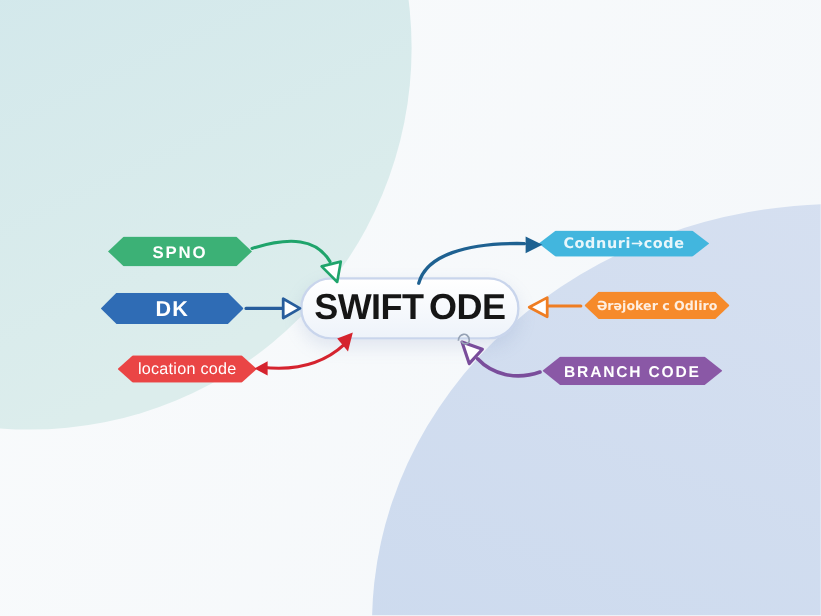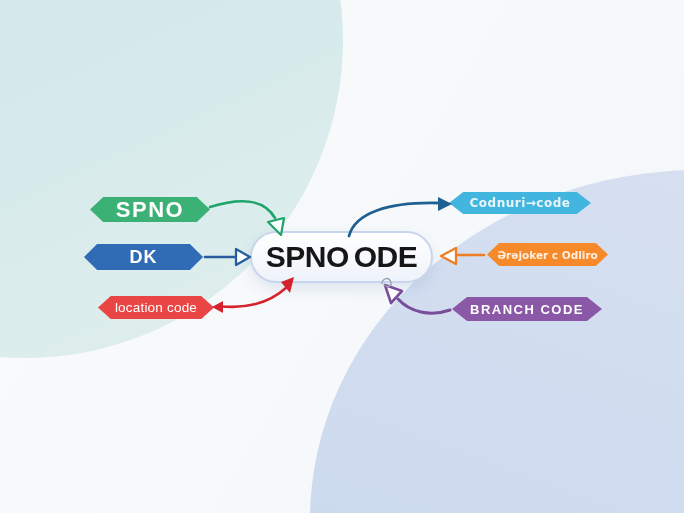--- a/index.html
+++ b/index.html
@@ -14,21 +14,21 @@
   .blob{position:absolute;border-radius:50%;}
   .blob-tl{left:-293px;top:-278px;width:636px;height:636px;
            background:linear-gradient(155deg,#cde5eb 15%,#dcedec 85%);}
   .blob-br{left:310px;top:170px;width:780px;height:700px;
            background:linear-gradient(200deg,#d8e1f1 0%,#ccdaee 70%);}
   
   .tag{position:absolute;display:flex;align-items:center;justify-content:center;
        color:#fff;font-weight:bold;white-space:nowrap;
        clip-path:polygon(0 50%,11% 0,89% 0,100% 50%,89% 100%,11% 100%);}
   .tag-r{clip-path:polygon(0 50%,10% 0,90% 0,100% 50%,90% 100%,10% 100%);}
-  .tag-spno{left:90px;top:197px;width:120px;height:25px;font-size:22px;letter-spacing:1.5px;}
+  .tag-spno{left:90px;top:197px;width:120px;height:25px;font-size:14px;letter-spacing:1.5px;}
   .tag-dk{left:84px;top:244px;width:119px;height:26px;font-size:18px;letter-spacing:1px;}
   .tag-loc{left:98px;top:296px;width:116px;height:23px;font-size:13.5px;font-weight:500;letter-spacing:.2px;}
   .tag-country{left:449px;top:192px;width:142px;height:22px;font-size:12px;
                color:rgba(255,255,255,.88);letter-spacing:.5px;font-family:"DejaVu Sans",sans-serif;}
   .tag-register{left:487px;top:243px;width:121px;height:23px;font-size:10.5px;
                 color:rgba(255,255,255,.85);font-family:"DejaVu Sans",sans-serif;}
   .tag-branch{left:452px;top:297px;width:150px;height:24px;font-size:13px;letter-spacing:1.5px;}
   
   .pill{position:absolute;left:250px;top:231px;width:183px;height:52px;border-radius:26px;
         display:flex;align-items:center;justify-content:center;box-sizing:border-box;
@@ -47,21 +47,21 @@
   <div class="blob blob-br"></div>
 
   <div class="tag tag-spno" style="background: rgb(60, 177, 118);">SPNO</div>
   <div class="tag tag-dk" style="background: rgb(47, 108, 181);">DK</div>
   <div class="tag tag-loc" style="background: rgb(234, 69, 69);">location code</div>
 
   <div class="tag tag-r tag-country" style="background: rgb(66, 182, 222);">Codnuri→code</div>
   <div class="tag tag-r tag-branch" style="background: rgb(138, 88, 166);">BRANCH CODE</div>
   <div class="tag tag-r tag-register" style="background: rgb(246, 138, 42);">Ərəjoker c Odliro</div>
 
-  <div class="pill" style="color: rgb(22, 22, 22);">SPNO ODE</div>
+  <div class="pill" style="color: rgb(22, 22, 22);">SWIFT ODE</div>
 
   <svg class="arrows" width="684" height="513" viewBox="0 0 684 513">
 
     <path d="M210,207 C242,197 264,199 275,218" fill="none" stroke-width="2.6" stroke-linecap="round" stroke="#1fa46b"></path>
     <polygon points="281,235 268,222 284,218" fill="#ffffff" stroke-width="2.2" stroke-linejoin="round" stroke="#1fa46b"></polygon>
 
     <path d="M205,257 L236,257" fill="none" stroke-width="2.6" stroke-linecap="round" stroke="#275d9c"></path>
     <polygon points="250,257 236,249 236,265" fill="#ffffff" stroke-width="2.3" stroke-linejoin="round" stroke="#275d9c"></polygon>
 
     <path d="M218,306 C252,310 274,299 287,287" fill="none" stroke-width="2.6" stroke-linecap="round" stroke="#d5232e"></path>

